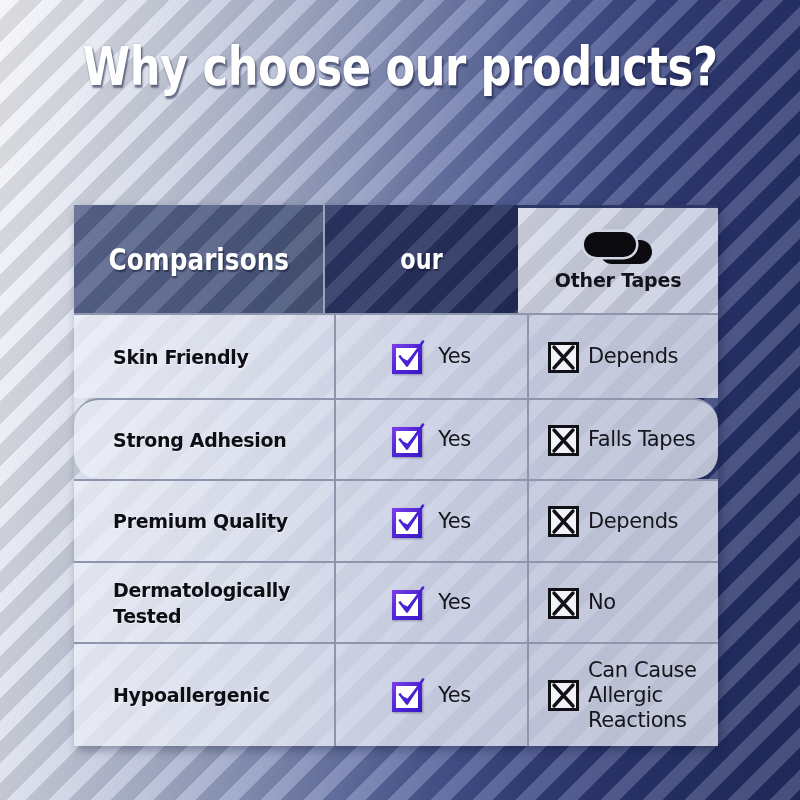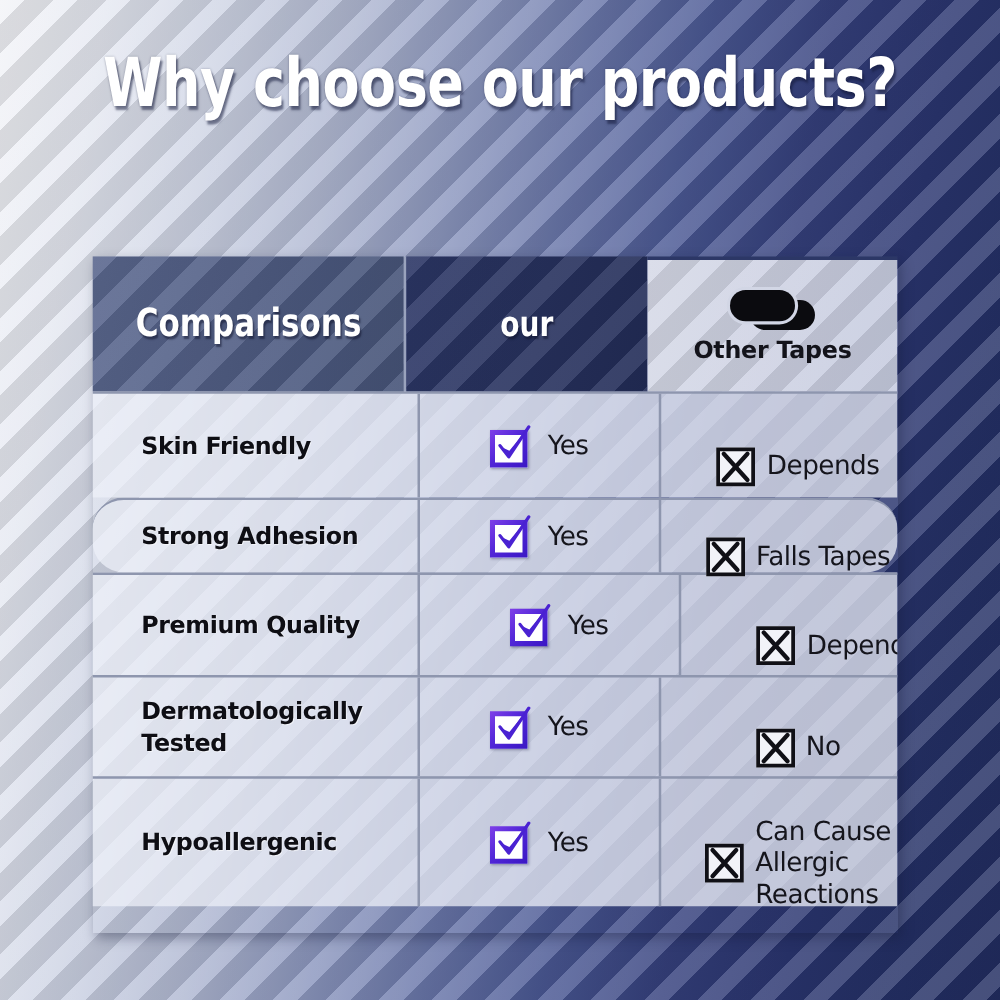--- a/index.html
+++ b/index.html
@@ -176,22 +176,22 @@
   }
 
   
   .body-row {
     background: rgba(238,240,248,0.74);
     border-top: 2px solid #8e96ae;
   }
   .body-row .cell { height: 100%; }
 
   .r1 { height: 85px; }
-  .r2 { height: 60px; border-radius: 25px; }
-  .r3 { height: 82px; gap: 16px; }
+  .r2 { height: 81px; border-radius: 25px; }
+  .r3 { height: 82px; }
   .r4 { height: 81px; }
   .r5 { height: 104px; }
 
   .feature-cell {
     padding-left: 28px;
     border-right: 2px solid #8e96ae;
     margin-left: 11px;
   }
   .feature-label {
     font-family: "DejaVu Sans", sans-serif;
@@ -202,24 +202,23 @@
     color: #0e0e14;
     text-shadow: 0.7px 0.7px 0 rgba(255,255,255,0.55);
   }
 
   .our-cell {
     justify-content: center;
     gap: 12px;
     border-right: 2px solid #8e96ae;
   }
   .other-cell {
-    justify-content: center;
+    justify-content: flex-start;
     padding-left: 18px;
     gap: 7px;
-    margin-top: 16px;
   }
 
   .answer-text {
     font-family: "DejaVu Sans", sans-serif;
     font-weight: 400;
     font-size: 21px;
     line-height: 25px;
     letter-spacing: -0.4px;
     color: #15151c;
   }

